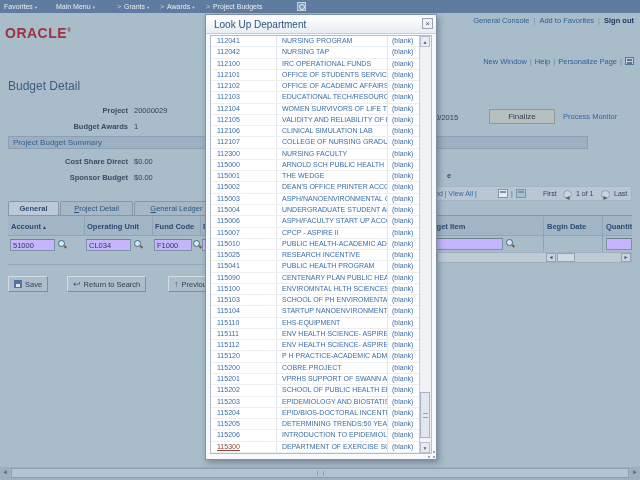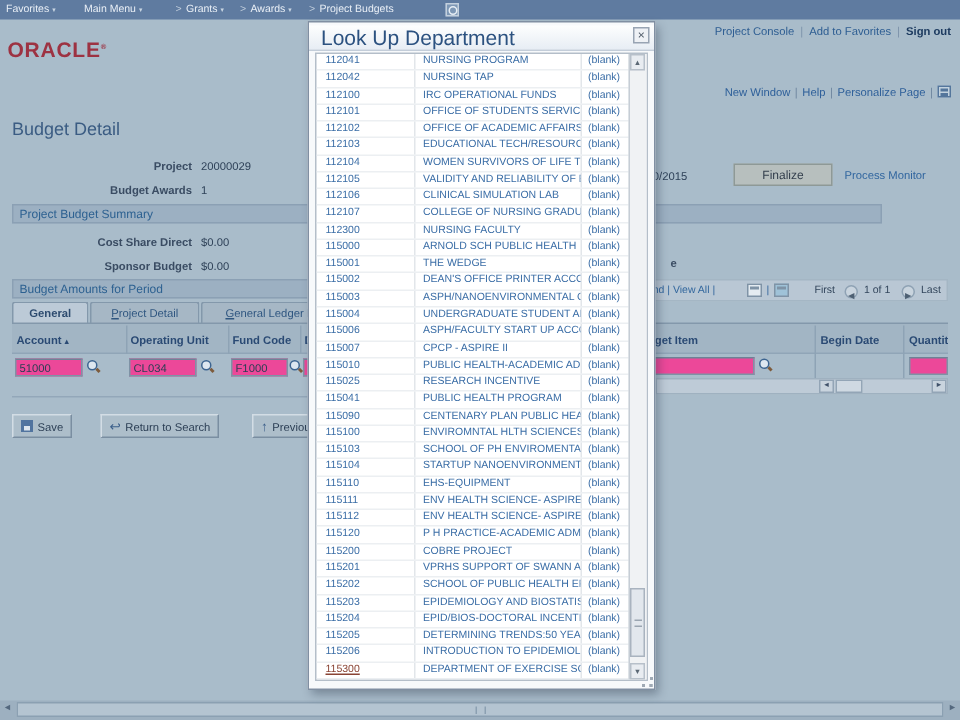--- a/index.html
+++ b/index.html
@@ -52,21 +52,21 @@
        border-bottom:none;font-size:7.5px;text-align:center;line-height:13px;
        border-radius:2px 2px 0 0;background:#a6b7c5;color:#2f5680;}
   .tab.active{background:#bccad7;color:#2d4b6f;font-weight:bold;}
   .tab .u{text-decoration:underline;}
   .tabline{left:8px;top:215px;width:624px;height:1px;background:#8398ab;}
   
   .ghead{left:8px;top:216px;width:624px;height:20px;background:#a2b5c4;border-bottom:1px solid #90a5b7;box-sizing:border-box;}
   .hcell{position:absolute;top:222px;font-size:7.5px;font-weight:bold;color:#2a4a74;white-space:nowrap;}
   .sort{font-size:5px;margin-left:1px;}
   .vline{position:absolute;width:1px;background:#8ea3b5;}
-  .inp{position:absolute;height:12px;background:#ec4899;border:1px solid #7e92a5;border-top-color:#6e8296;
+  .inp{position:absolute;height:12px;background:#c4b5fd;border:1px solid #7e92a5;border-top-color:#6e8296;
        box-sizing:border-box;font-size:7.5px;color:#2b3e54;padding:0 2px;font-family:inherit;}
   .mag{position:absolute;width:9px;height:9px;}
   .mag::before{content:"";position:absolute;left:0;top:0;width:5px;height:5px;border:1px solid #3c6490;
                border-radius:50%;background:#dde7f0;}
   .mag::after{content:"";position:absolute;left:5.5px;top:5.5px;width:3px;height:1.5px;background:#7d5b3c;
               transform:rotate(45deg);}
   .sbtn{position:absolute;top:253px;width:10px;height:9px;background:#c9d4de;border:1px solid #93a5b6;
         font-size:5px;line-height:7px;text-align:center;color:#40526a;box-sizing:border-box;}
   .strack{left:437px;top:252px;width:195px;height:11px;background:#becbd7;border:1px solid #9fb1c0;box-sizing:border-box;}
   .sthumb{left:557px;top:253px;width:18px;height:9px;background:#cfd9e2;border:1px solid #93a5b6;box-sizing:border-box;}
@@ -81,21 +81,21 @@
   
   .hsb{left:0;top:467px;width:640px;height:13px;background:#9db0c0;}
   .hsb .arr{position:absolute;top:2px;font-size:6px;color:#54687e;}
   .hthumb{position:absolute;left:11px;top:1px;width:618px;height:10px;background:#b4c4d1;
           border:1px solid #8ba0b2;box-sizing:border-box;display:flex;}
   .hgrip{width:5px;height:5px;margin:auto;border-left:1px solid #8ba0b2;border-right:1px solid #8ba0b2;}
   
   #modal{left:205px;top:14px;width:232px;height:446px;background:#f7f9fb;border:1px solid #808fa2;
          box-shadow:2px 3px 6px rgba(30,40,60,.35);box-sizing:border-box;z-index:10;}
   .mtitle{position:absolute;left:0;top:2px;right:0;height:17px;background:linear-gradient(#fdfefe,#e7edf4);
-          border-bottom:1px solid #c3cdd9;font-size:14px;color:#2c5280;line-height:16px;padding-left:8px;box-sizing:border-box;}
+          border-bottom:1px solid #c3cdd9;font-size:10px;color:#2c5280;line-height:16px;padding-left:8px;box-sizing:border-box;}
   .mclose{position:absolute;right:3px;top:3px;width:11px;height:11px;background:#eef1f5;border:1px solid #98a4b3;
           font-size:8px;line-height:9px;text-align:center;color:#4c5866;box-sizing:border-box;}
   .mlist{position:absolute;left:4px;top:20px;width:222px;height:419px;background:#fff;
          border:1px solid #b4bec9;box-sizing:border-box;}
   .rows{position:absolute;left:0;top:0;right:11px;bottom:0;overflow:hidden;}
   .lrow{height:11.27px;box-sizing:border-box;border-bottom:1px solid #eceff2;display:flex;
         font-size:7px;line-height:10.5px;color:#3a6da6;white-space:nowrap;}
   .lrow .c1{width:66px;padding-left:6px;border-right:1px solid #e2e6ea;box-sizing:border-box;flex:none;}
   .lrow .c2{flex:1;padding-left:5px;border-right:1px solid #e2e6ea;box-sizing:border-box;overflow:hidden;}
   .lrow .c3{width:32px;padding-left:4px;box-sizing:border-box;flex:none;}
@@ -123,21 +123,21 @@
     <span class="itm csep" style="left:160px">&gt;</span>
     <span class="itm" style="left:167px"><span>Awards</span><span class="caret">▾</span></span>
     <span class="itm csep" style="left:206px">&gt;</span>
     <span class="itm" style="left:213px">Project Budgets</span>
     <span class="bcmag">
         <i></i>
       </span>
   </div>
 
   <div class="abs ulinks">
-    <span>Project Console</span><span class="pipe">|</span><span>Add to Favorites</span><span class="pipe">|</span><span class="signout">Sign out</span>
+    <span>General Console</span><span class="pipe">|</span><span>Add to Favorites</span><span class="pipe">|</span><span class="signout">Sign out</span>
   </div>
 
   <div class="abs logo"><span>ORACLE</span><span class="logomark">®</span></div>
 
   <div class="abs plinks">
     <span>New Window</span><span class="pipe">|</span><span>Help</span><span class="pipe">|</span><span>Personalize Page</span><span class="pipe">|</span><span class="urlico"><i></i><i></i></span>
   </div>
 
   <div class="abs ptitle">Budget Detail</div>
   <span class="abs flabel" style="top:106px">Project</span>
@@ -150,21 +150,20 @@
   <span class="abs pmon">Process Monitor</span>
 
   <div class="abs secbar" style="left:8px;top:136px;width:580px">Project Budget Summary</div>
 
   <span class="abs flabel" style="top:157px">Cost Share Direct</span>
   <span class="abs fval" style="top:157px">$0.00</span>
   <span class="abs flabel" style="top:173px">Sponsor Budget</span>
   <span class="abs fval" style="top:173px">$0.00</span>
   <span class="abs frag" style="left:447px;top:171px;font-weight:bold;color:#3a4c63">e</span>
 
-  <div class="abs secbar" style="left:8px;top:186px;width:340px">Budget Amounts for Period</div>
 
   <div class="abs gtoolbar">
     <span class="tlink" style="left:36px">Personalize | Find | View All |</span>
     <span class="tico" style="left:147px">
         <i></i>
       </span>
     <span class="tlink" style="left:160px">|</span>
     <span class="tico grid" style="left:165px">
         <i></i>
       </span>

